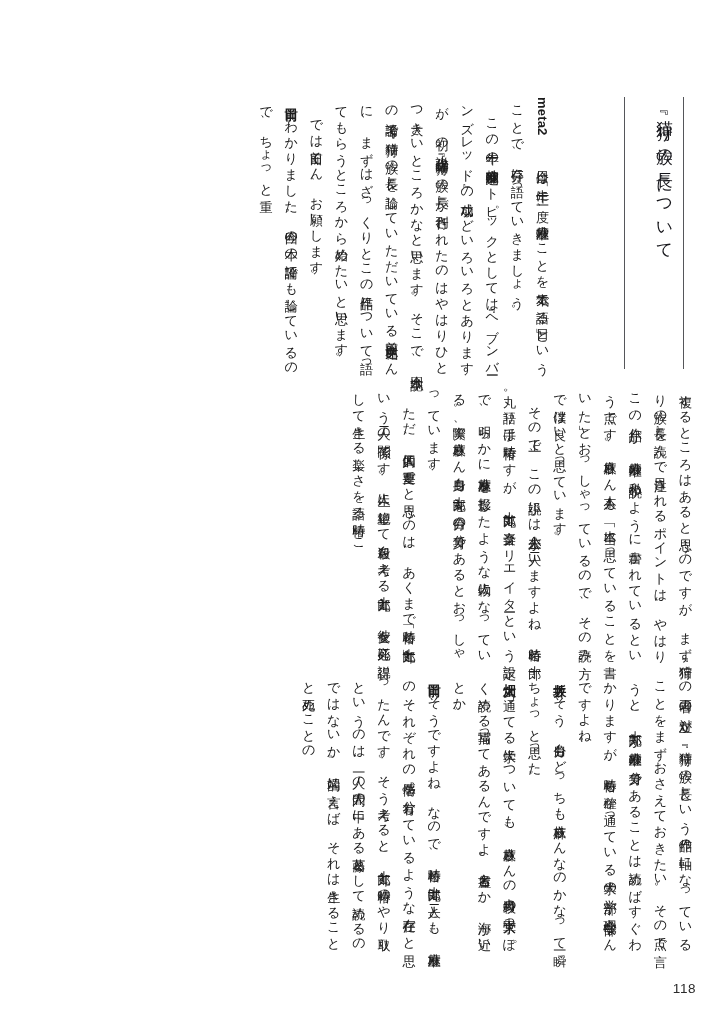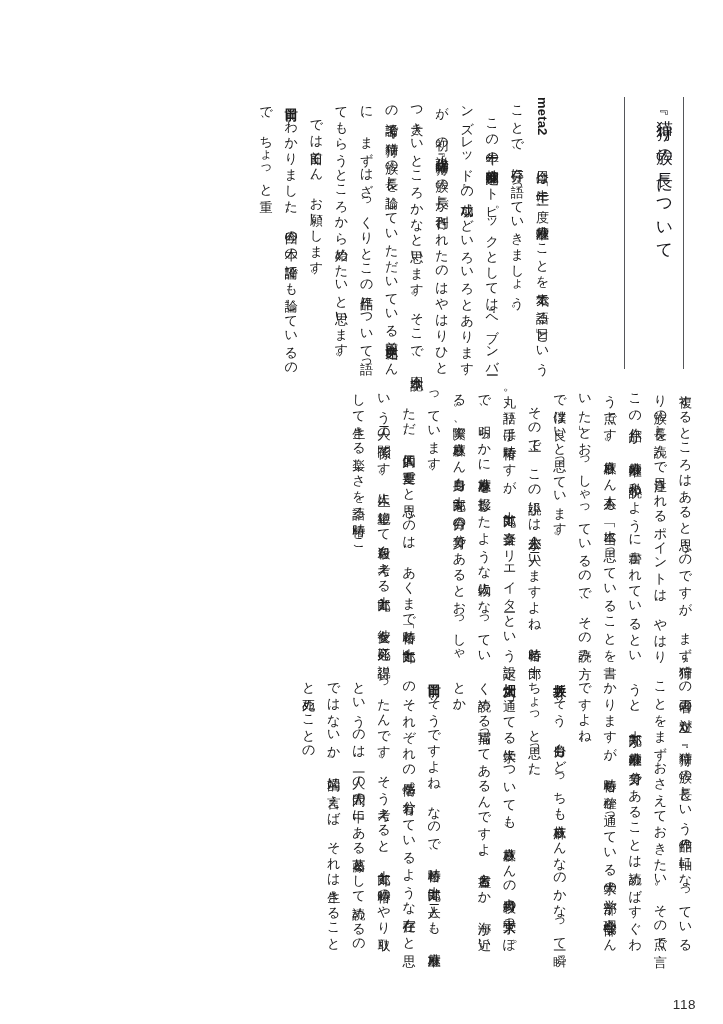--- a/index.html
+++ b/index.html
@@ -114,21 +114,21 @@
     top: 673px;
     right: 25px;
     width: 593px;
     height: 272px;
   }
 
   
   #page-number {
     position: absolute;
     right: 27px;
-    bottom: 12px;
+    bottom: 28px;
     font-family: "Liberation Sans", "DejaVu Sans", sans-serif;
     font-size: 13.5px;
     letter-spacing: 0.04em;
     color: #2a2a2a;
   }
 </style>
 </head>
 <body>
 
 <div class="page">

